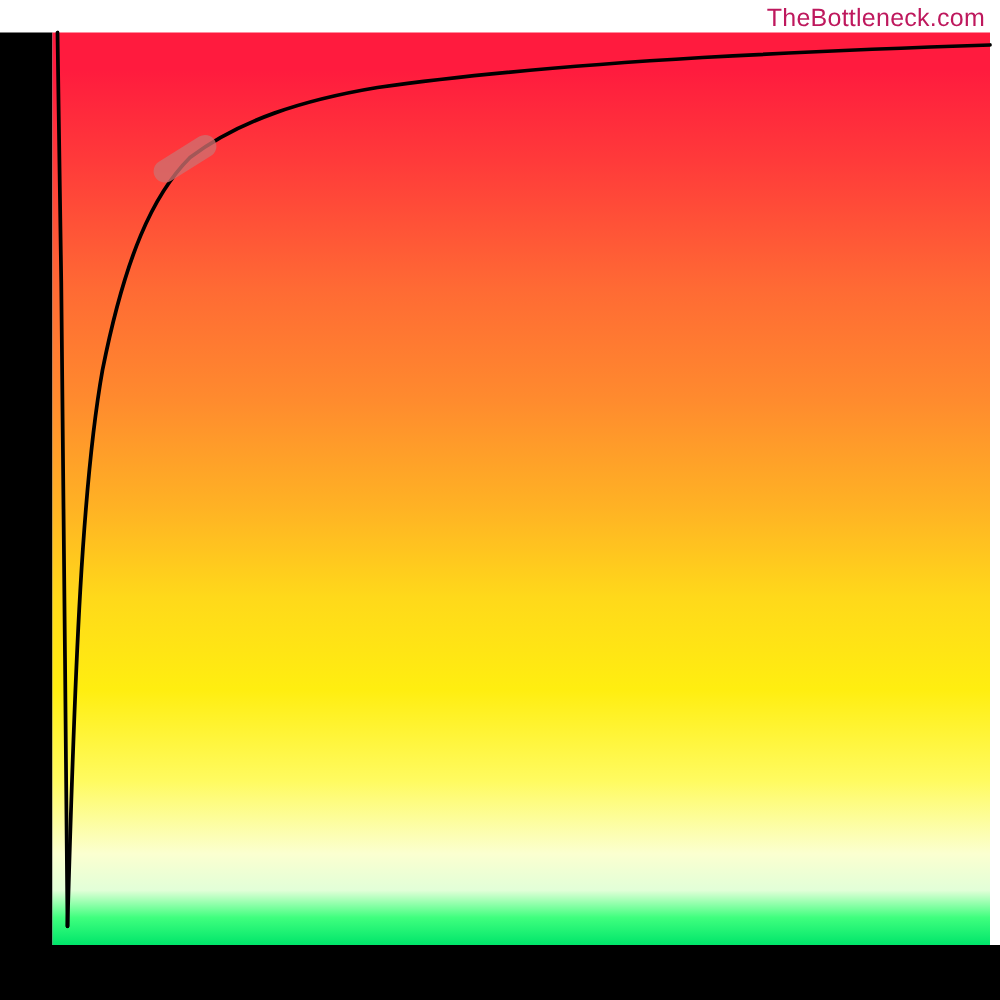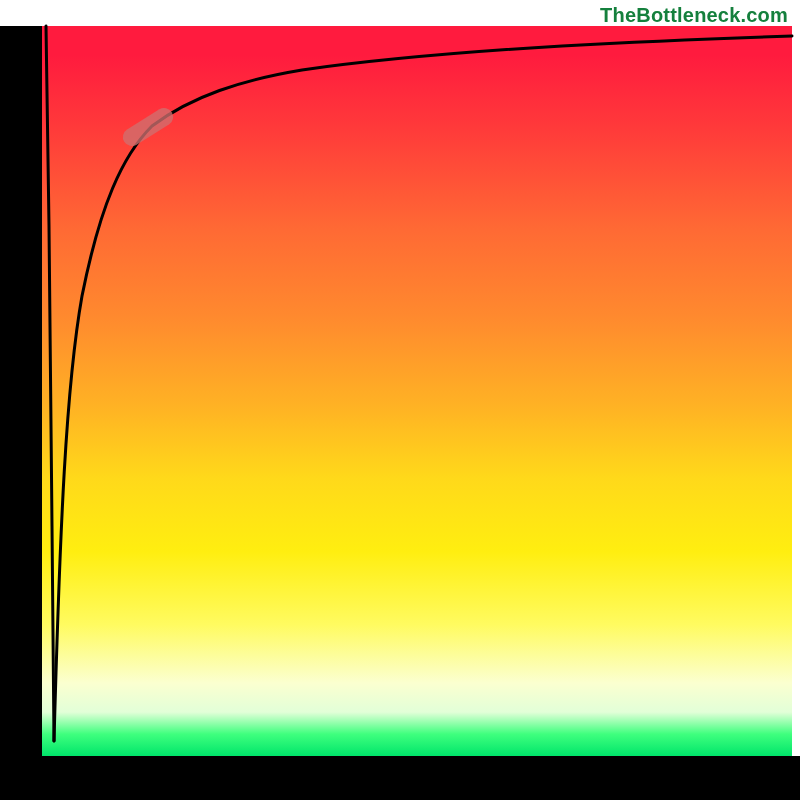--- a/index.html
+++ b/index.html
@@ -9,22 +9,22 @@
     background: #ffffff;
     font-family: Arial, Helvetica, sans-serif;
     overflow: hidden;
     position: relative;
   }
   .watermark {
     position: absolute;
     top: 4px;
     right: 12px;
     font-size: 20px;
-    font-weight: 700;
-    color: #15803d;
+    font-weight: 400;
+    color: #be185d;
     letter-spacing: 0.2px;
     z-index: 10;
   }
   .plot-area {
     position: absolute;
     left: 42px;
     top: 26px;
     width: 750px;
     height: 730px;
   }

